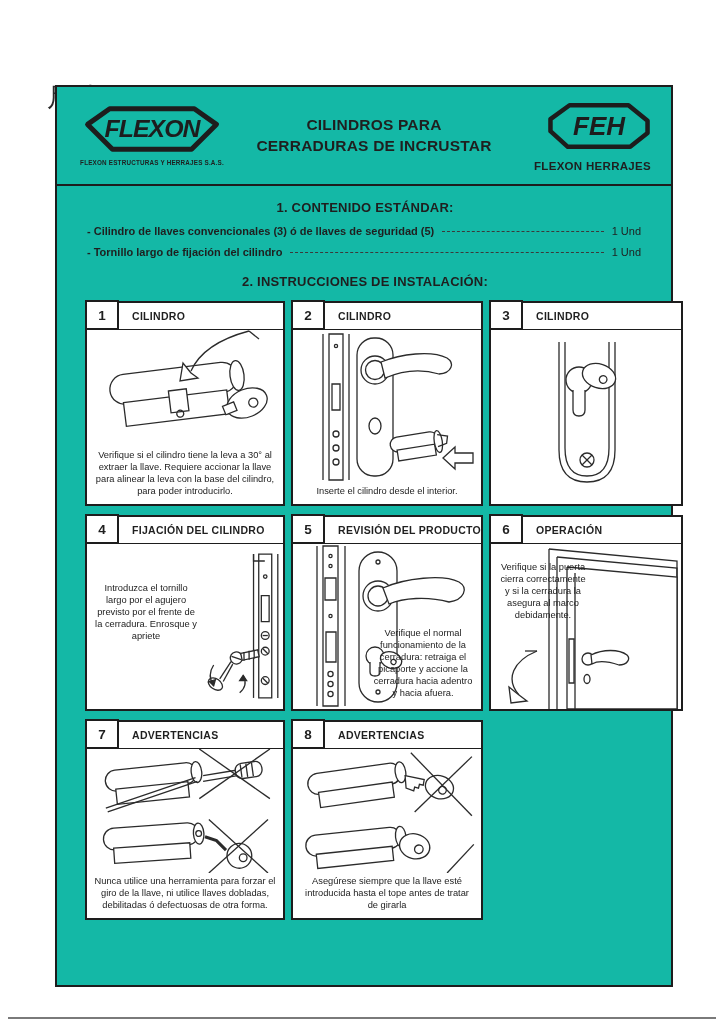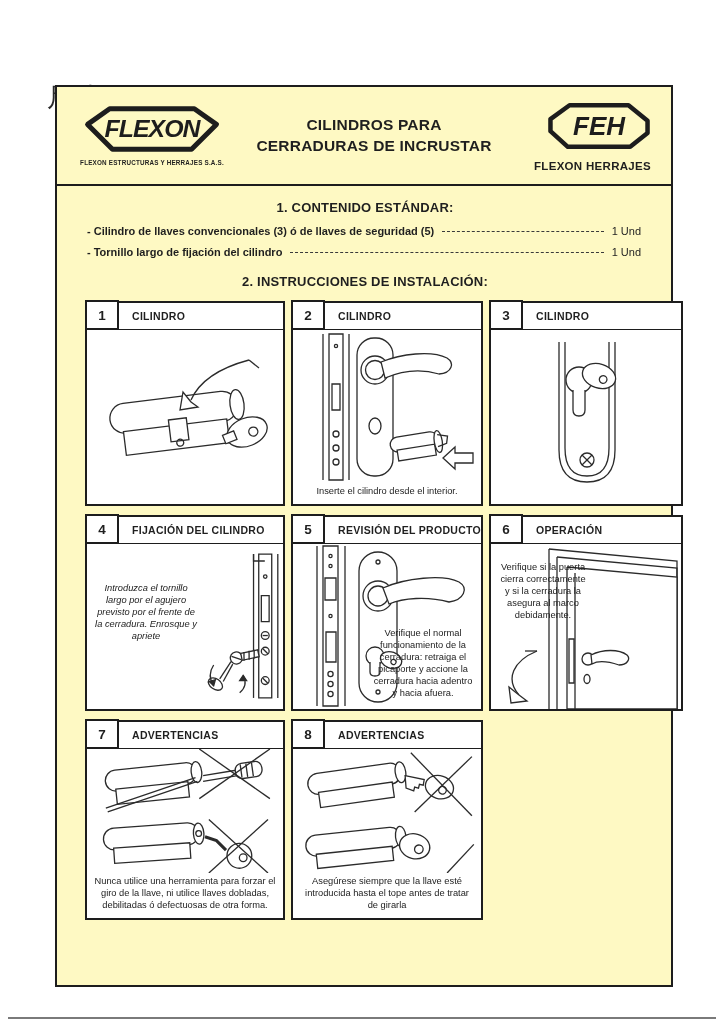--- a/index.html
+++ b/index.html
@@ -7,21 +7,21 @@
     width:724px;height:1024px;position:relative;background:#ffffff;
     font-family:"Liberation Sans", sans-serif;color:#1f1f1f;
     -webkit-font-smoothing:antialiased;overflow:hidden;
   }
   .size-label{
     position:absolute;left:47px;top:36px;font-family:"DejaVu Serif", serif;
     font-size:26px;letter-spacing:1px;color:#2a2a2a;margin-top:44px;
   }
   .sheet{
     position:absolute;left:55px;top:85px;width:614px;height:898px;
-    border:2px solid #1d1d1d;background:#fef9c3;
+    border:2px solid #1d1d1d;background:#14b8a6;
   }
   
   .sheet-header{
     height:99px;border-bottom:2px solid #1d1d1d;
     display:flex;align-items:center;justify-content:space-between;
     padding:0 20px;box-sizing:border-box;
   }
   .brand{width:150px;text-align:center;}
   .brand-sub{font-size:6.3px;font-weight:bold;letter-spacing:.2px;margin-top:2px;white-space:nowrap;}
   .doc-title{flex:1;text-align:center;font-size:15.5px;font-weight:bold;line-height:1.3;letter-spacing:.2px;}
@@ -57,21 +57,21 @@
   .ptitle{font-size:10.5px;font-weight:bold;letter-spacing:.3px;margin-left:13px;white-space:nowrap;}
   .phead-rule{position:absolute;left:28px;right:0;top:26px;border-top:1.6px solid #1d1d1d;}
   .illo{flex:1;display:flex;align-items:center;justify-content:center;overflow:hidden;}
   .illo svg{display:block;}
   .caption{
     font-size:9.3px;line-height:1.28;padding:3px 7px 6px 7px;color:#222;
   }
   .caption-overlay{position:absolute;font-size:9.3px;line-height:1.3;color:#222;}
   .cap-right-bot{right:6px;bottom:10px;width:104px;}
   .cap-left-top{left:8px;top:44px;width:88px;}
-  .row-split{display:flex;flex:1;font-style:italic;}
+  .row-split{display:flex;flex:1;}
   .bottom-scan-line{position:absolute;left:8px;right:8px;bottom:5px;height:2px;background:#4d4d4d;opacity:.75;}
   line,path,rect,circle,ellipse,polyline,polygon{vector-effect:non-scaling-stroke;}
 </style>
 </head>
 <body>
 
 <div class="size-label">尺寸：126x175mm</div>
 
 <div class="sheet">
 
@@ -138,20 +138,21 @@
               <g transform="rotate(-22 152 78)">
                 <ellipse cx="152" cy="78" rx="21" ry="14" fill="#fff"></ellipse>
                 <circle cx="158" cy="80" r="4.5"></circle>
                 <rect x="128" y="72" width="12" height="9" fill="#fff"></rect>
               </g>
               <path d="M154 6 C124 14 104 28 96 46"></path>
               <polygon points="96,48 88,38 85,56 103,53" fill="#fff"></polygon>
               <path d="M154 6 l10 8"></path>
             </svg>
           </div>
+          <div class="caption">Verifique si el cilindro tiene la leva a 30° al extraer la llave. Requiere accionar la llave para alinear la leva con la base del cilindro, para poder introducirlo.</div>
         </div>
 
         <div class="panel">
           <div class="panel-head">
             <div class="pnum">2</div>
             <div class="ptitle">CILINDRO</div>
           </div>
           <div class="phead-rule"></div>
           <div class="illo">
             <svg width="180" height="152" viewBox="0 0 180 152" fill="none" stroke="#2b2b2b" stroke-width="1.3">

